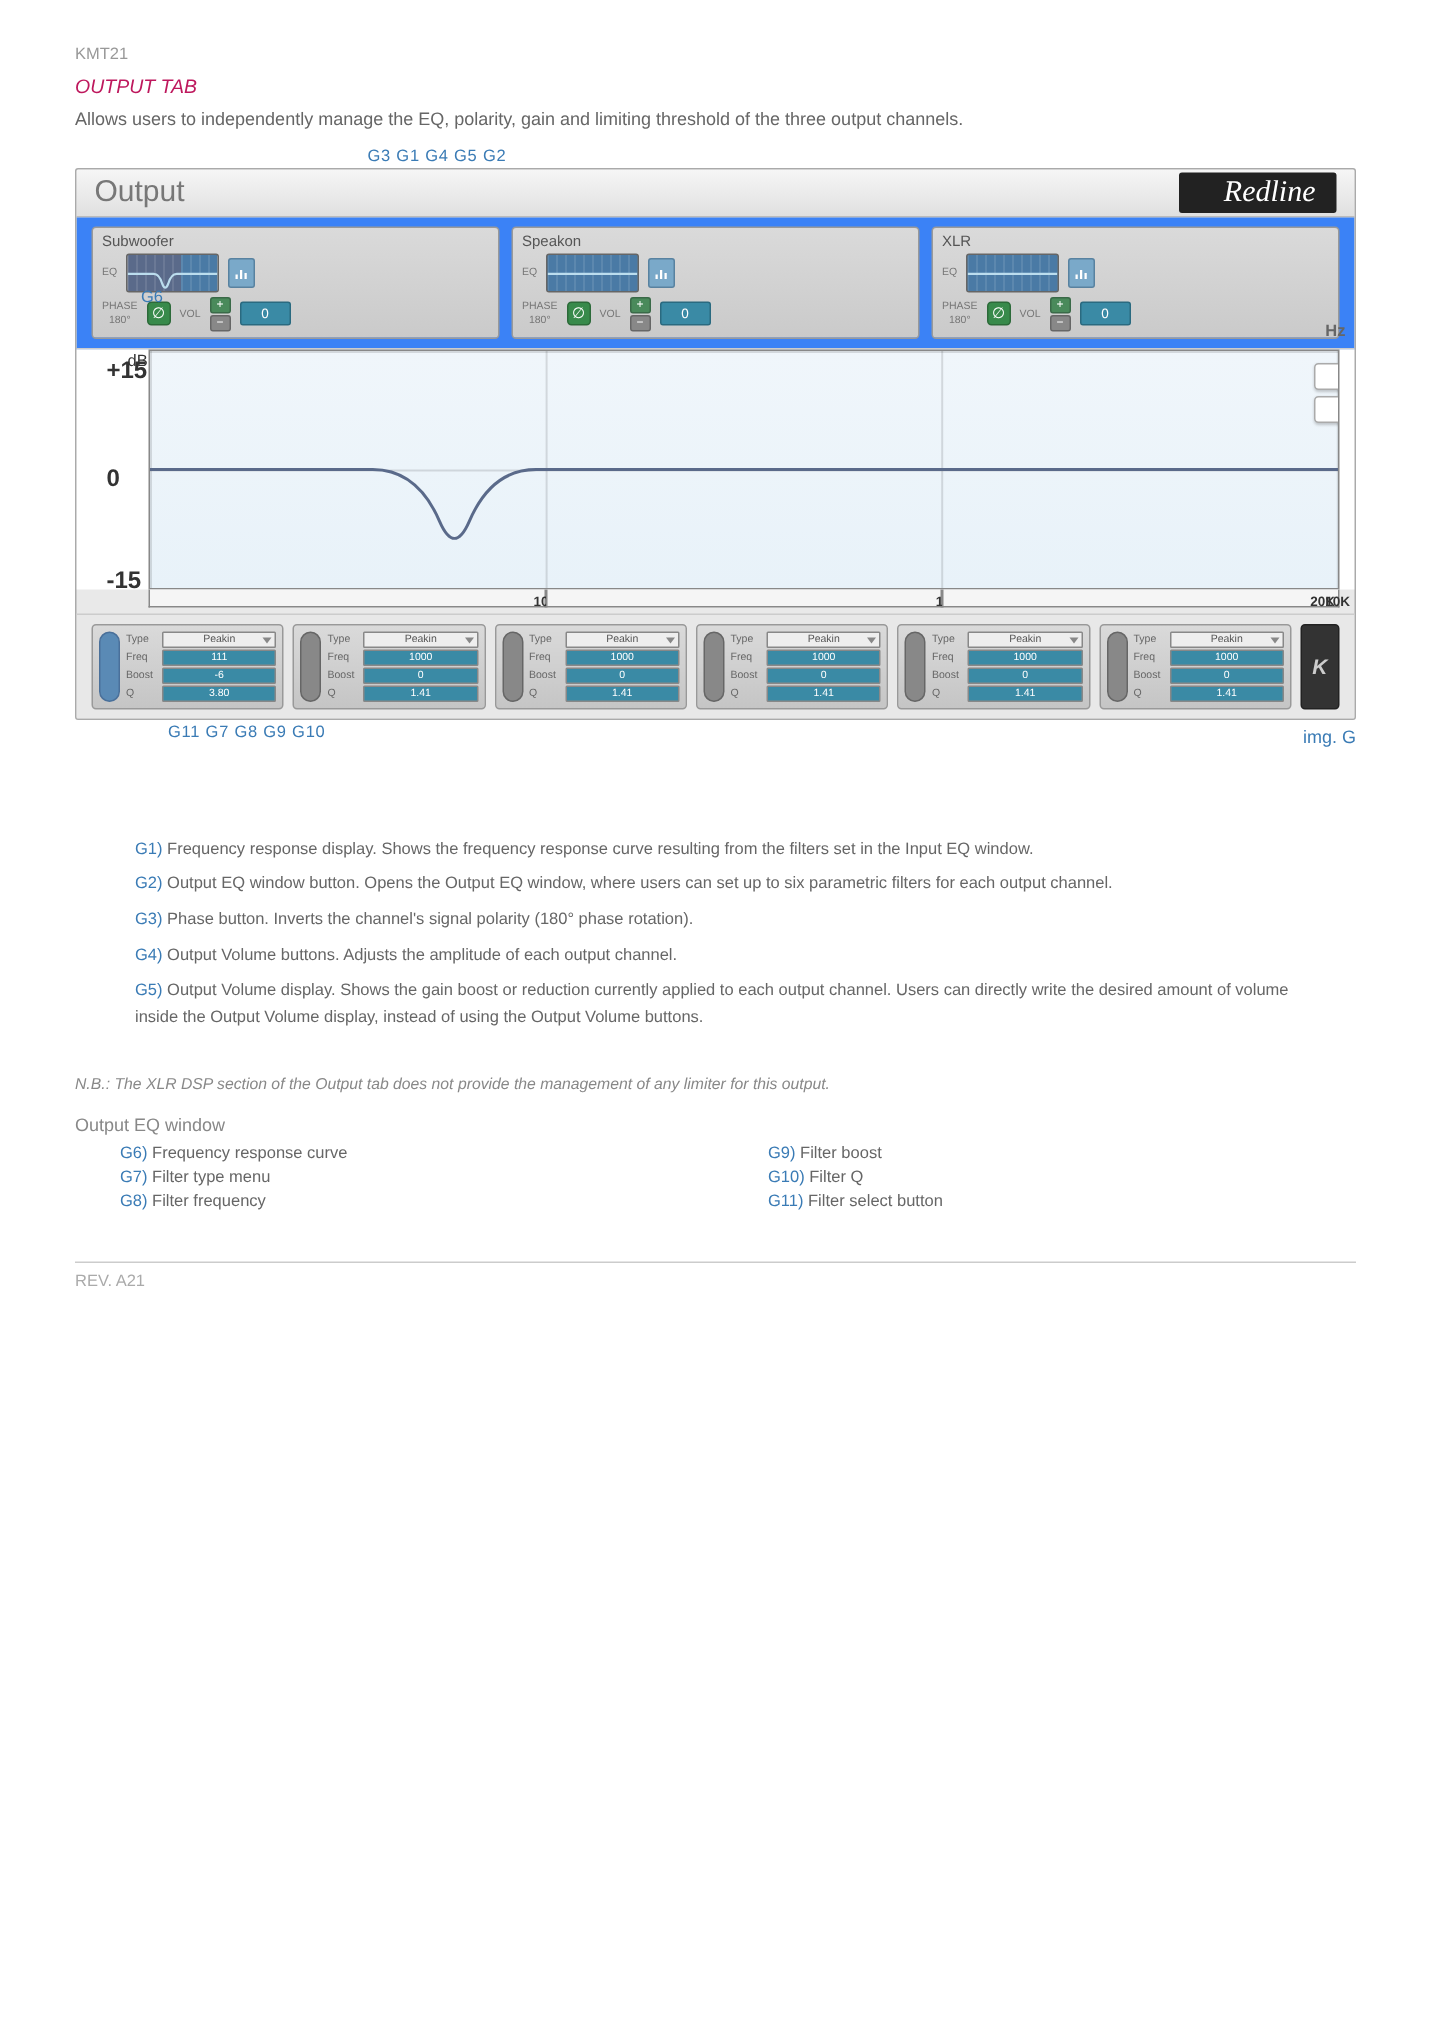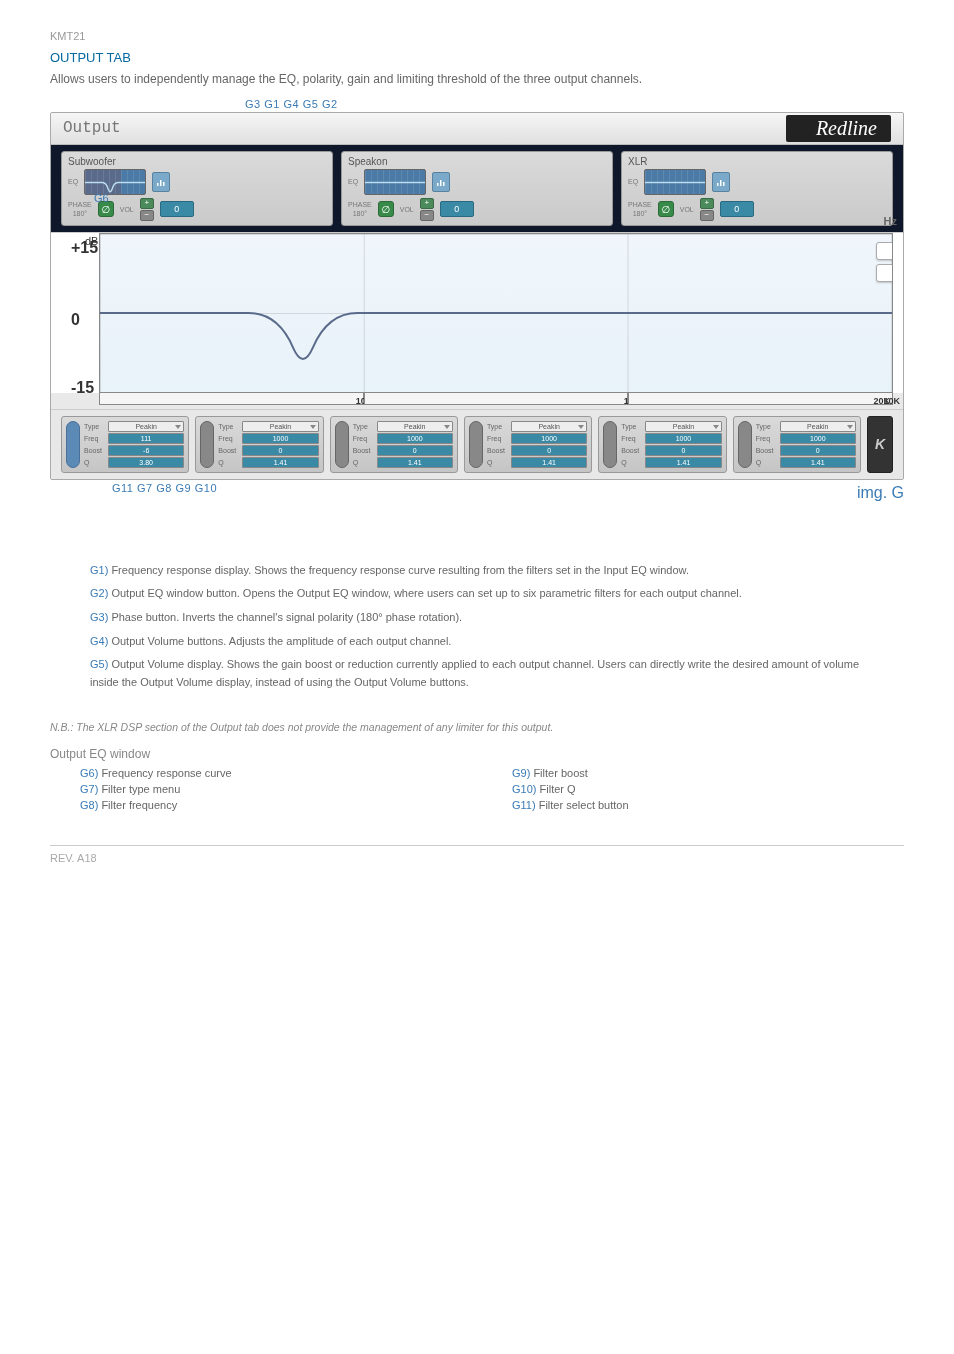--- a/index.html
+++ b/index.html
@@ -1,25 +1,25 @@
 <!DOCTYPE html>
 <html><head>
 <meta charset="utf-8">
 <style>
   * { box-sizing: border-box; margin: 0; padding: 0; }
   body { font-family: Arial, Helvetica, sans-serif; background: #fff; width: 954px; margin: 0 auto; padding: 30px 50px 20px 50px; color: #666; font-size: 12px; }
   .header-label { color: #999; font-size: 11px; margin-bottom: 8px; }
-  .section-title { color: #0369a1; font-size: 13px; margin-bottom: 6px; }
+  .section-title { font-style: italic; color: #be185d; font-size: 13px; margin-bottom: 6px; }
   .intro { color: #666; font-size: 12px; line-height: 1.4; margin-bottom: 10px; }
   .callout-labels { color: #3a7bb5; font-size: 11px; margin-left: 195px; margin-bottom: 2px; letter-spacing: 0.5px; }
   .app-outer { border: 1px solid #aaa; border-radius: 2px; overflow: hidden; background: #e9e9e9; }
   .app-titlebar { display: flex; align-items: center; justify-content: space-between; background: linear-gradient(#f6f6f6, #e0e0e0); height: 32px; padding: 0 12px; border-bottom: 1px solid #bbb; }
-  .app-title-left { color: #777; font-size: 16px; font-weight: 500; font-family: Liberation Mono, monospace; }
+  .app-title-left { color: #777; font-size: 20px; font-weight: 500; }
   .app-title-right { font-family: 'Brush Script MT', cursive; font-style: italic; color: #fff; background: #222; padding: 2px 14px 2px 30px; font-size: 20px; border-radius: 2px; }
-  .channels-row { display: flex; background: #0f172a; padding: 6px 10px; gap: 8px; border-bottom: 1px solid #ccc; }
+  .channels-row { display: flex; background: #3b82f6; padding: 6px 10px; gap: 8px; border-bottom: 1px solid #ccc; }
   .channel-block { flex: 1; background: linear-gradient(#dadada, #cacaca); border: 1px solid #999; border-radius: 3px; padding: 4px 6px; }
   .channel-name { font-size: 10px; color: #555; margin-bottom: 2px; }
   .channel-inner { display: flex; align-items: center; gap: 6px; }
   .ch-col { display: flex; flex-direction: column; align-items: center; font-size: 7px; color: #777; gap: 2px; }
   .mini-graph { width: 62px; height: 26px; background: linear-gradient(to right, #5a6a8a 0%, #5a6a8a 60%, #4a7aa5 60%, #4a7aa5 100%); border: 1px solid #666; border-radius: 2px; position: relative; overflow: hidden; }
   .mini-graph.flat { background: #4a7aa5; }
   .mini-graph::before { content: ""; position: absolute; inset: 0; background-image: repeating-linear-gradient(to right, rgba(255,255,255,0.1) 0 1px, transparent 1px 6px); }
   .mini-graph svg { position: absolute; inset: 0; }
   .eq-btn { width: 18px; height: 20px; background: #7aa9c9; border: 1px solid #5882a0; border-radius: 2px; color: #fff; font-size: 8px; display: flex; align-items: center; justify-content: center; }
   .phase-btn { width: 16px; height: 16px; border-radius: 3px; background: #388a4b; border: 1px solid #2c6a39; display: flex; align-items: center; justify-content: center; color: #fff; font-size: 10px; }
@@ -49,21 +49,21 @@
   .filter-toggle { width: 14px; background: #888; border: 1px solid #666; border-radius: 7px; }
   .filter-toggle.active { background: #5a8ab5; border-color: #4a709a; }
   .filter-fields { flex: 1; display: flex; flex-direction: column; gap: 1px; }
   .ff-row { display: flex; align-items: center; gap: 2px; }
   .ff-label { font-size: 7px; color: #666; width: 22px; }
   .ff-val { flex: 1; height: 11px; border: 1px solid #888; border-radius: 1px; font-size: 7px; display: flex; align-items: center; justify-content: center; }
   .ff-type { background: #eee; color: #555; position: relative; }
   .ff-type::after { content: ""; position: absolute; right: 2px; top: 3px; border-left: 3px solid transparent; border-right: 3px solid transparent; border-top: 4px solid #888; }
   .ff-num { background: #3a8aa5; color: #fff; }
   .k-logo { width: 26px; background: #333; border-radius: 3px; border: 1px solid #222; display: flex; align-items: center; justify-content: center; color: #ccc; font-weight: bold; font-size: 14px; font-style: italic; }
-  .img-label { text-align: right; color: #3a7bb5; font-size: 16px; margin-top: 4px; padding-left: 32px; }
+  .img-label { text-align: right; color: #3a7bb5; font-size: 12px; margin-top: 4px; padding-left: 32px; }
   .bottom-callouts { color: #3a7bb5; font-size: 11px; margin-left: 62px; margin-top: 2px; letter-spacing: 0.5px; }
   .desc-list { margin: 60px 40px 0 40px; font-size: 11px; color: #666; line-height: 1.6; }
   .desc-list p { margin-bottom: 6px; }
   .desc-key { color: #3a7bb5; }
   .nb { font-style: italic; color: #888; font-size: 10.5px; margin: 30px 0 14px 0; }
   .eqwin-title { color: #888; font-size: 12px; margin-bottom: 6px; }
   .eq-cols { display: flex; gap: 40px; margin-left: 30px; font-size: 11px; color: #666; }
   .eq-col { flex: 1; }
   .eq-col p { margin-bottom: 4px; }
   .footer { display: flex; justify-content: flex-start; border-top: 1px solid #ccc; margin-top: 30px; padding-top: 6px; color: #aaa; font-size: 11px; }
@@ -406,14 +406,14 @@
   </div>
   <div class="eq-col">
     <p><span class="desc-key">G9)</span><span> Filter boost</span></p>
     <p><span class="desc-key">G10)</span><span>   Filter Q</span></p>
     <p><span class="desc-key">G11)</span><span>   Filter select button</span></p>
   </div>
 </div>
 
 <div class="footer">
   <span>REV. A</span>
-  <span>18</span>
+  <span>21</span>
 </div>
 
 </body></html>

